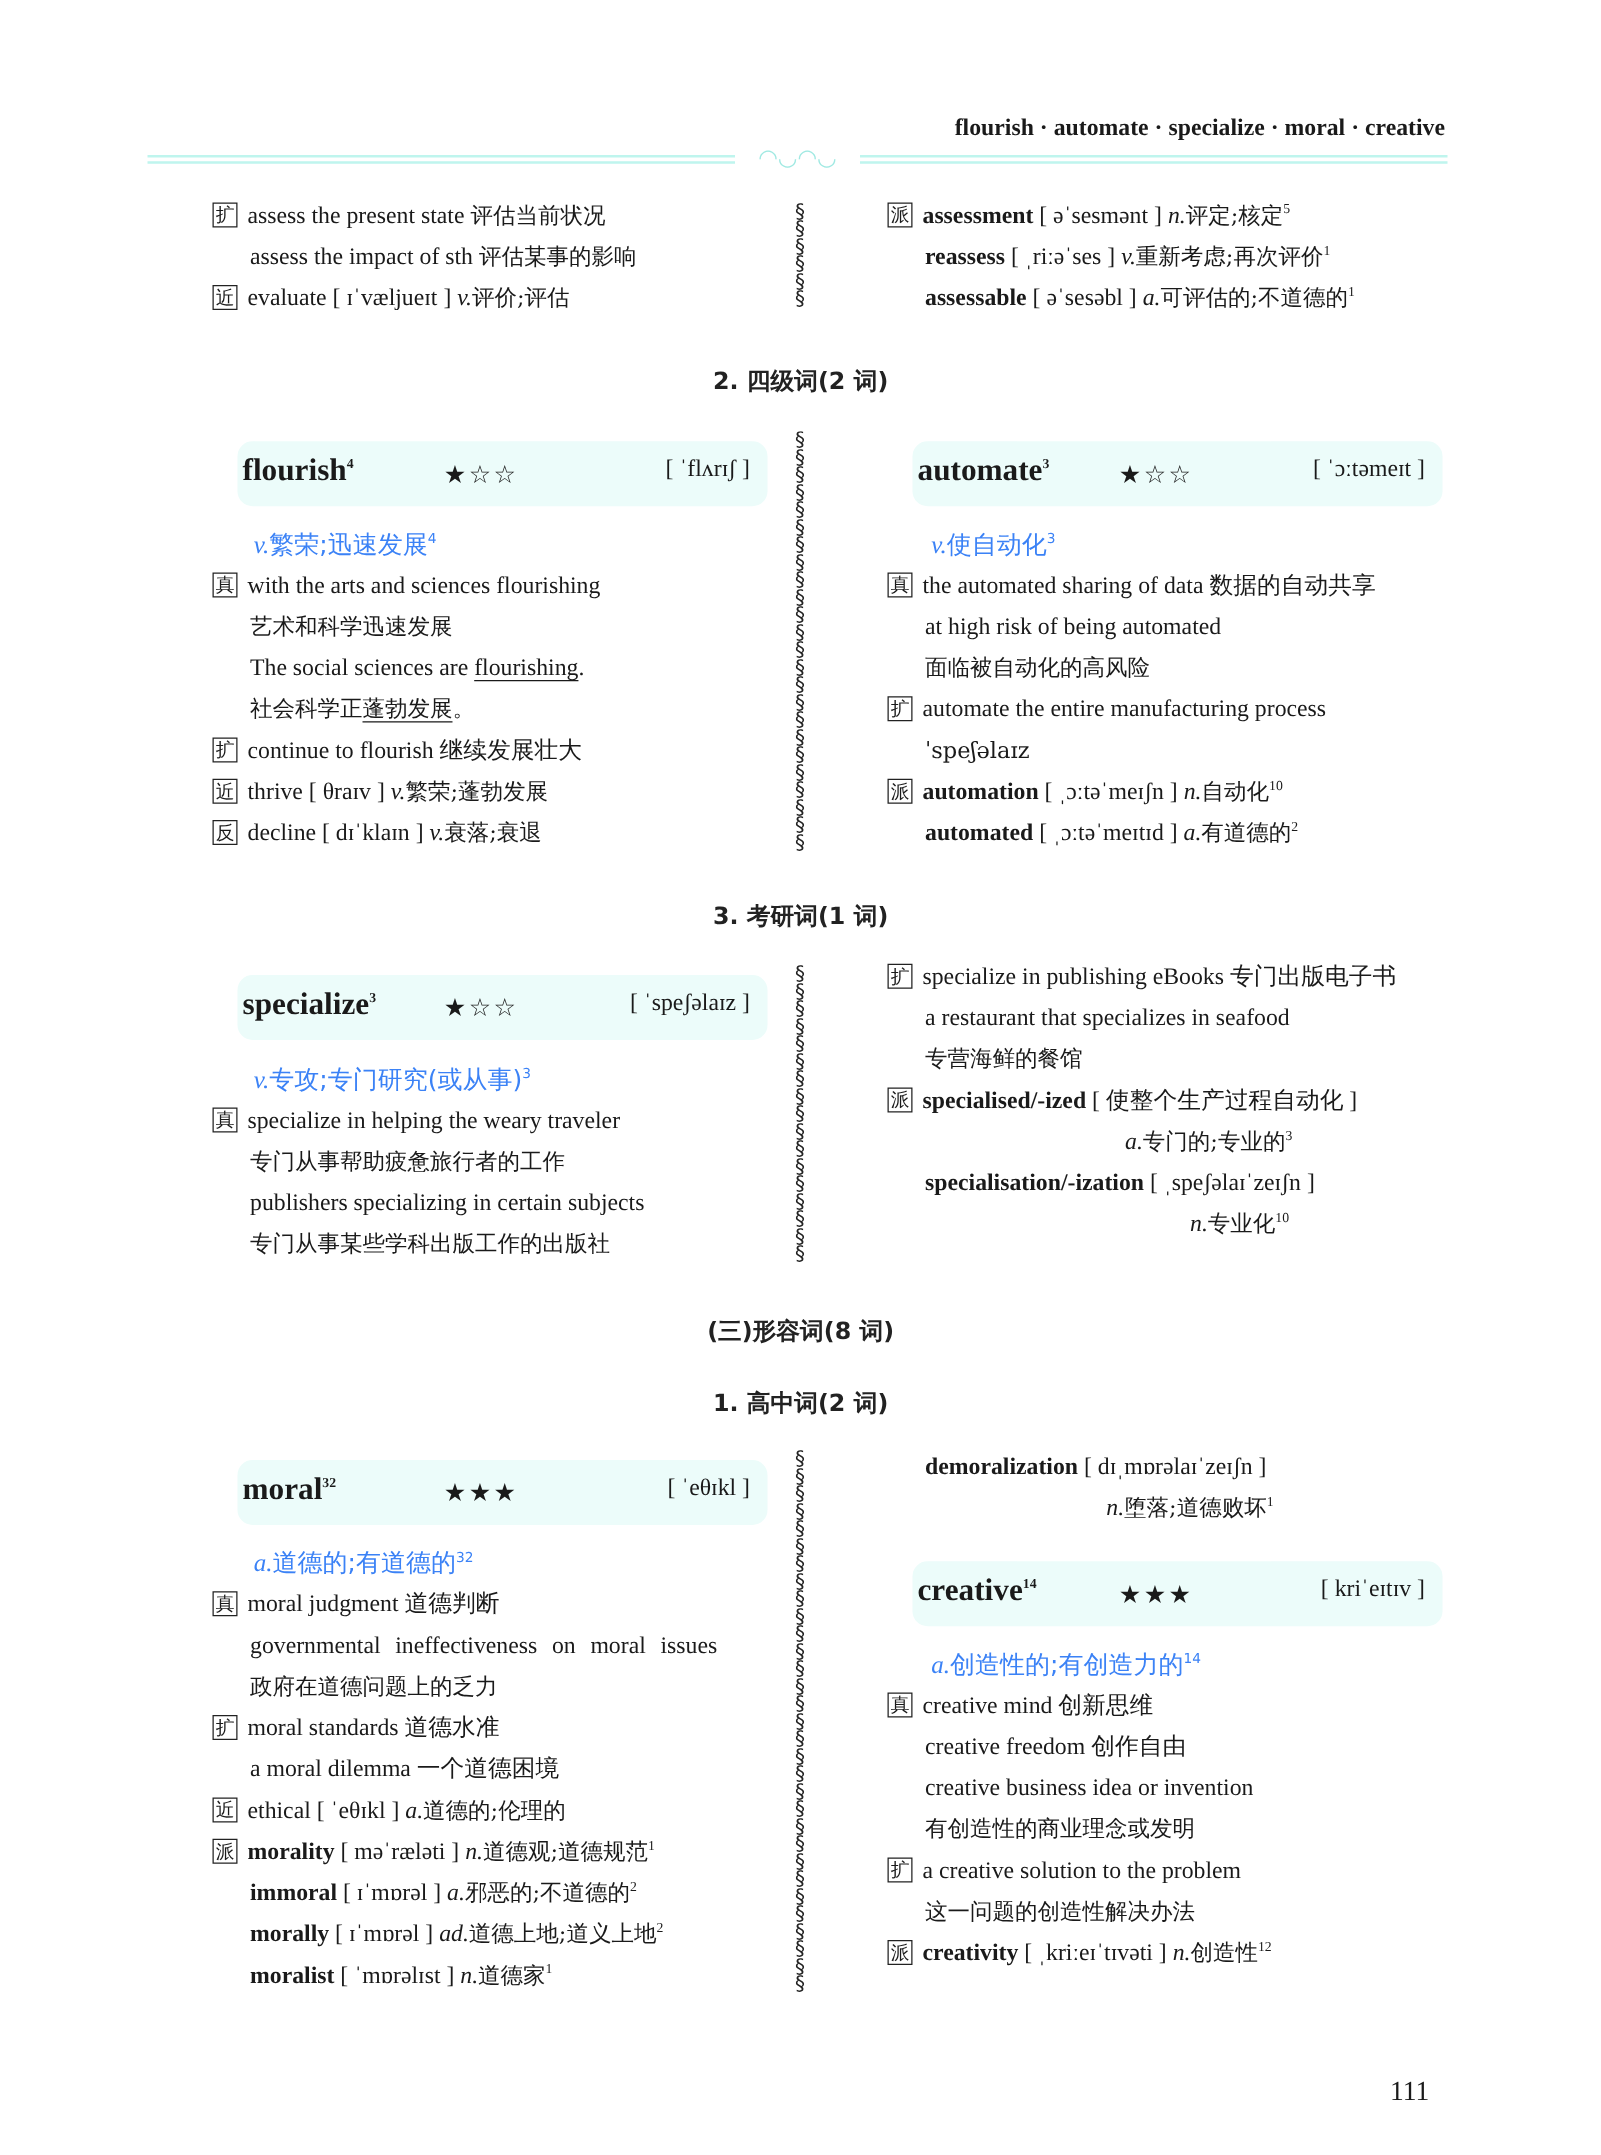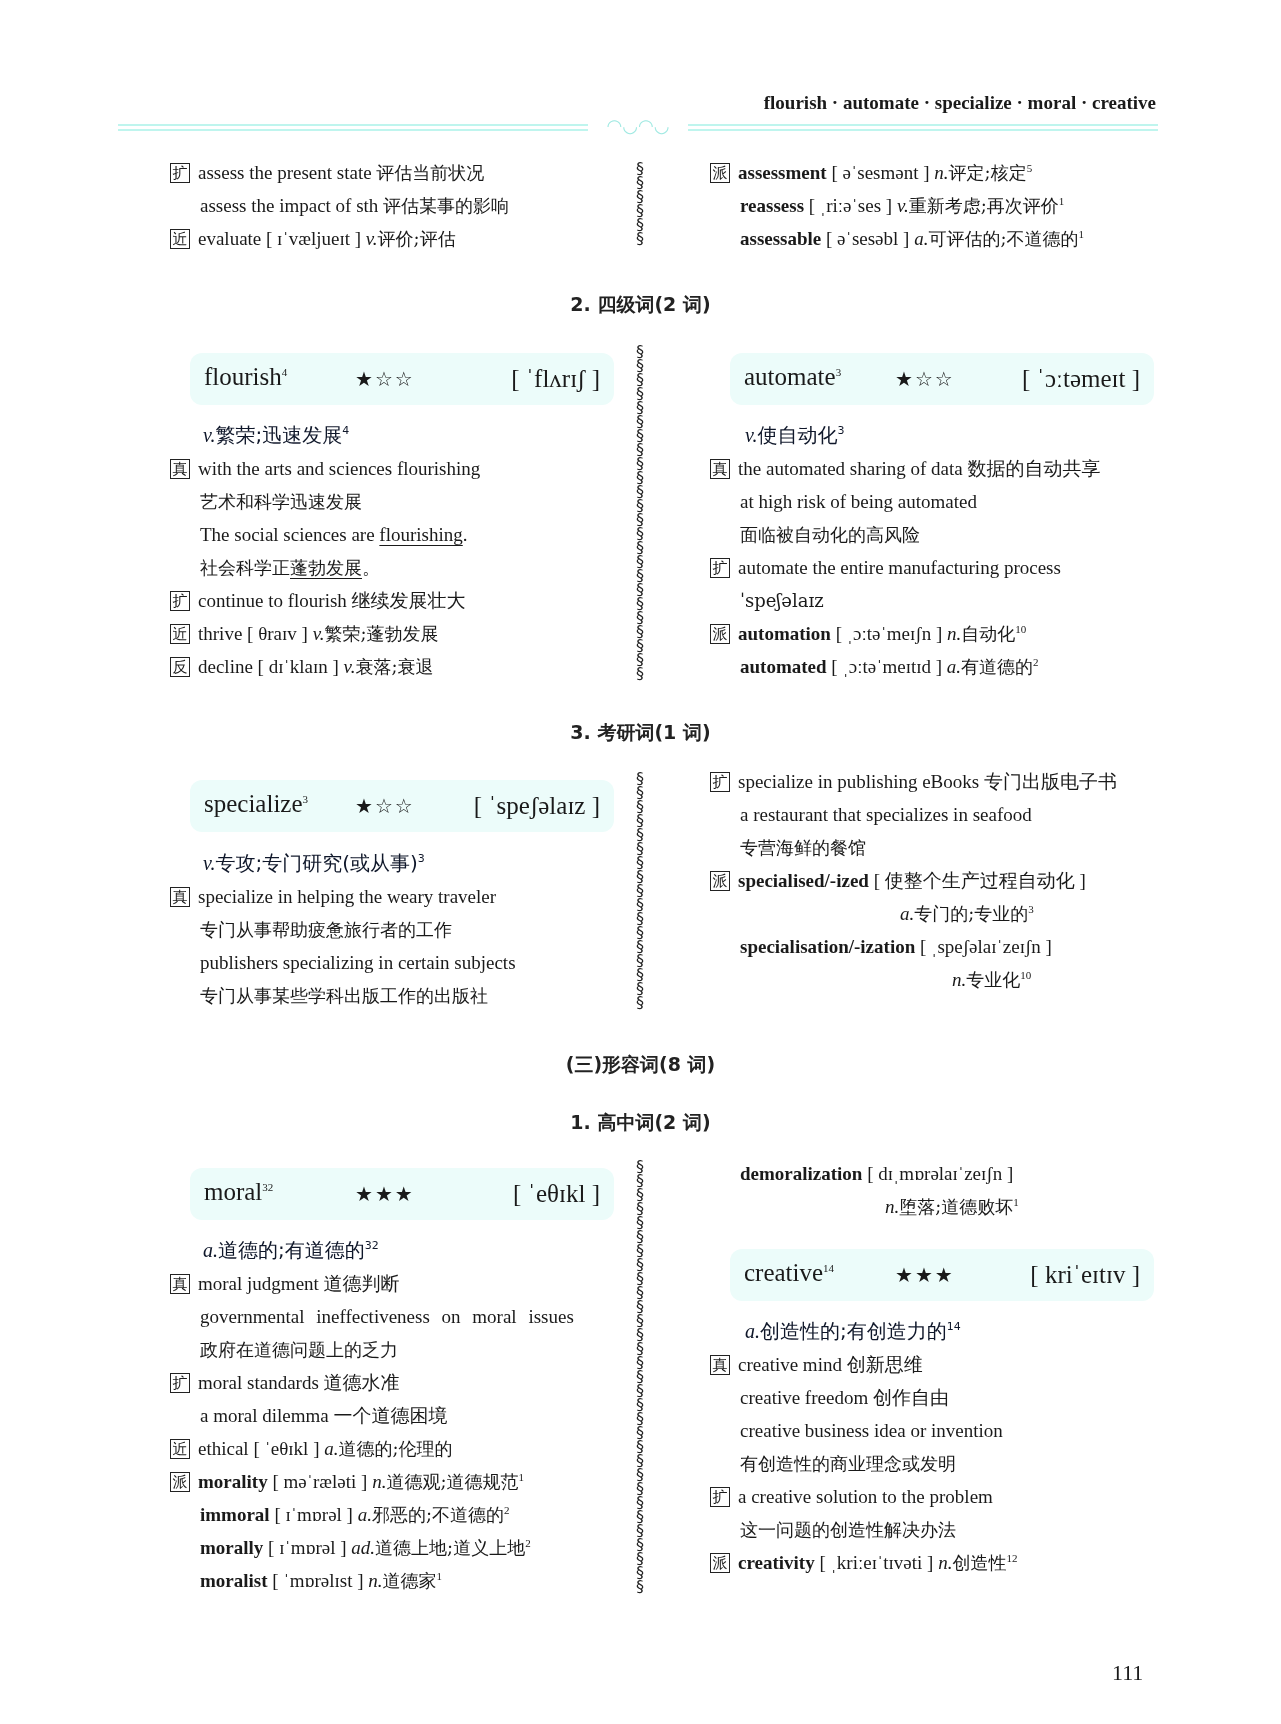--- a/index.html
+++ b/index.html
@@ -13,24 +13,24 @@
   .line { position:absolute; font-size:19px; white-space:nowrap; line-height:26px; }
   .tag { display:inline-block; width:20px; height:20px; border:1.5px solid #222; font-size:15px; line-height:19px; text-align:center;
          font-family:"DejaVu Sans",sans-serif; vertical-align:middle; margin-right:8px; box-sizing:border-box; position:relative; top:-2px; }
   .bold { font-weight:bold; }
   .ital { font-style:italic; }
   sup { font-size:11px; vertical-align:super; line-height:0; }
   .cn { font-family:"DejaVu Serif",serif; font-size:18px; }
   .u { text-decoration:underline; text-underline-offset:4px; }
 
   .card { position:absolute; width:424px; height:52px; background:#ecfcfa; border-radius:12px; }
-  .card .word { position:absolute; left:14px; top:10px; font-size:25px; font-weight:normal; }
+  .card .word { position:absolute; left:4px; top:10px; font-size:25px; font-weight:bold; }
   .card .stars { position:absolute; left:165px; top:14px; font-size:20px; font-family:"DejaVu Sans",sans-serif; letter-spacing:2px; }
-  .card .ipa { position:absolute; right:14px; top:12px; font-size:25px; }
-  .def { position:absolute; font-size:20px; color:#0f172a; font-family:"DejaVu Sans",sans-serif; white-space:nowrap; }
+  .card .ipa { position:absolute; right:14px; top:12px; font-size:19px; }
+  .def { position:absolute; font-size:20px; color:#3b82f6; font-family:"DejaVu Sans",sans-serif; white-space:nowrap; }
   .def .pos { font-family:"Liberation Serif",serif; font-style:italic; }
 
   .section { position:absolute; left:0; width:1281px; text-align:center; font-size:19px; font-family:"DejaVu Sans",sans-serif; font-weight:bold; color:#222; }
   .divider { position:absolute; left:636px; width:12px; font-size:16px; line-height:14px; color:#222; overflow:hidden; font-family:"DejaVu Sans",sans-serif; }
   .page-no { position:absolute; top:1660px; left:1112px; font-size:22px; }
 </style>
 </head>
 <body>
 
 <div class="header-title">flourish · automate · specialize · moral · creative</div>

